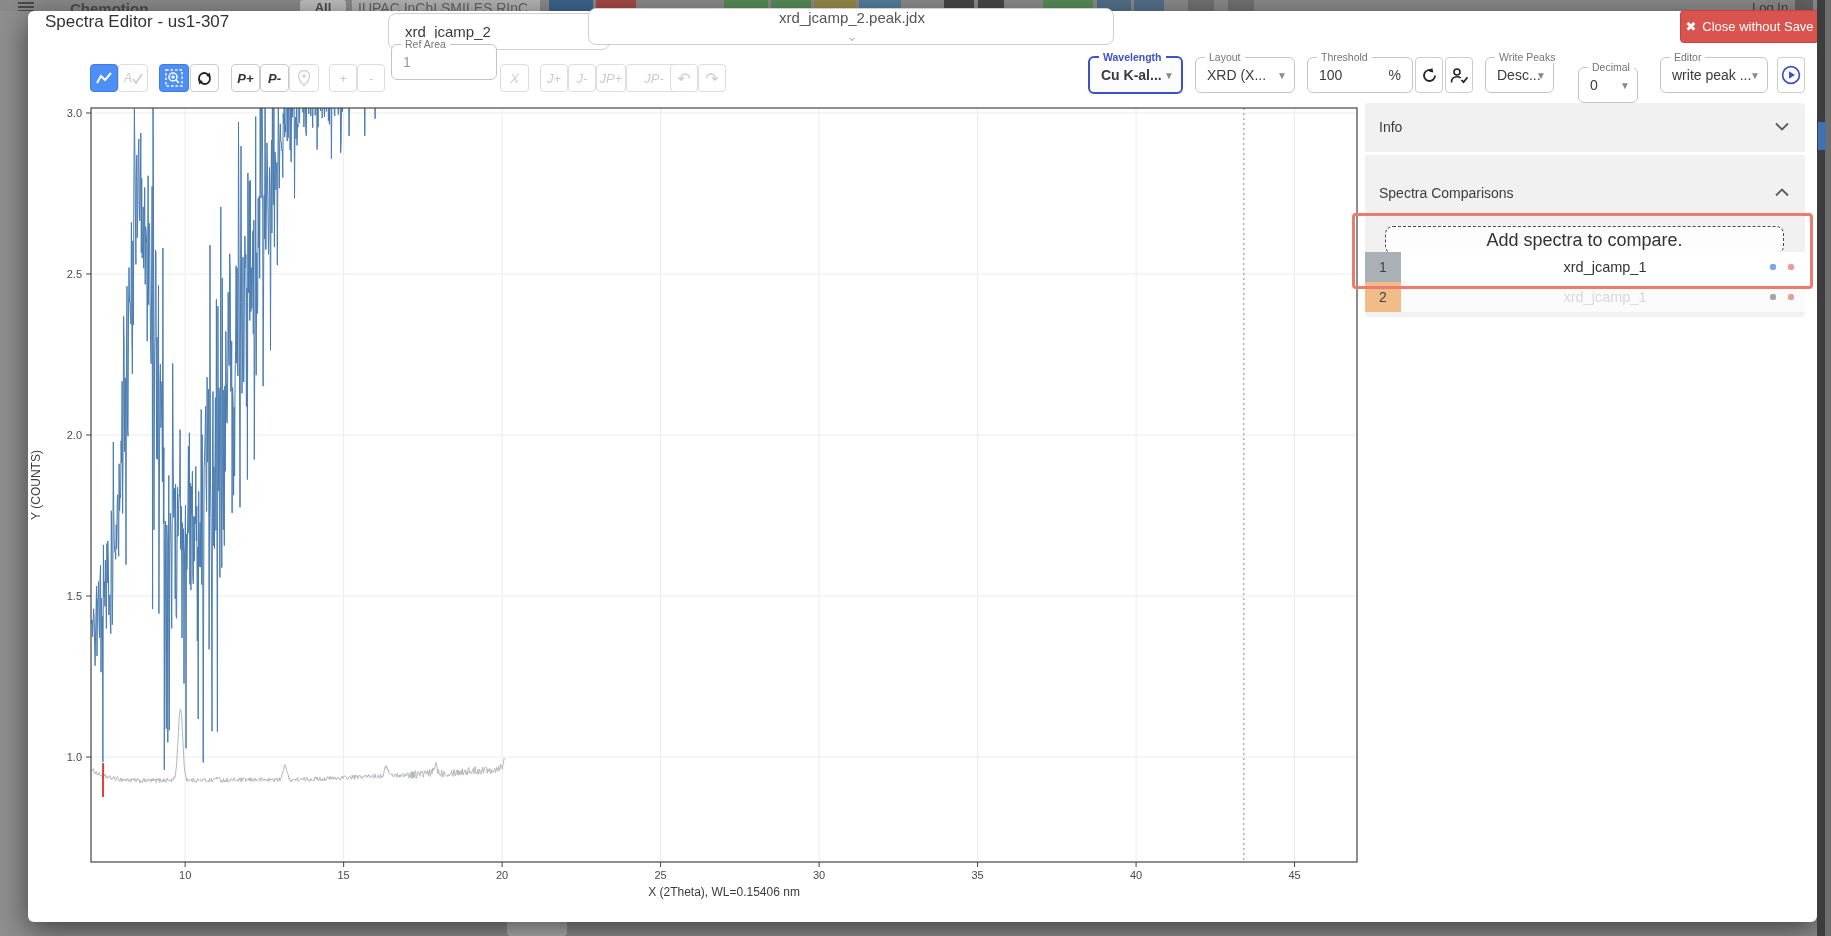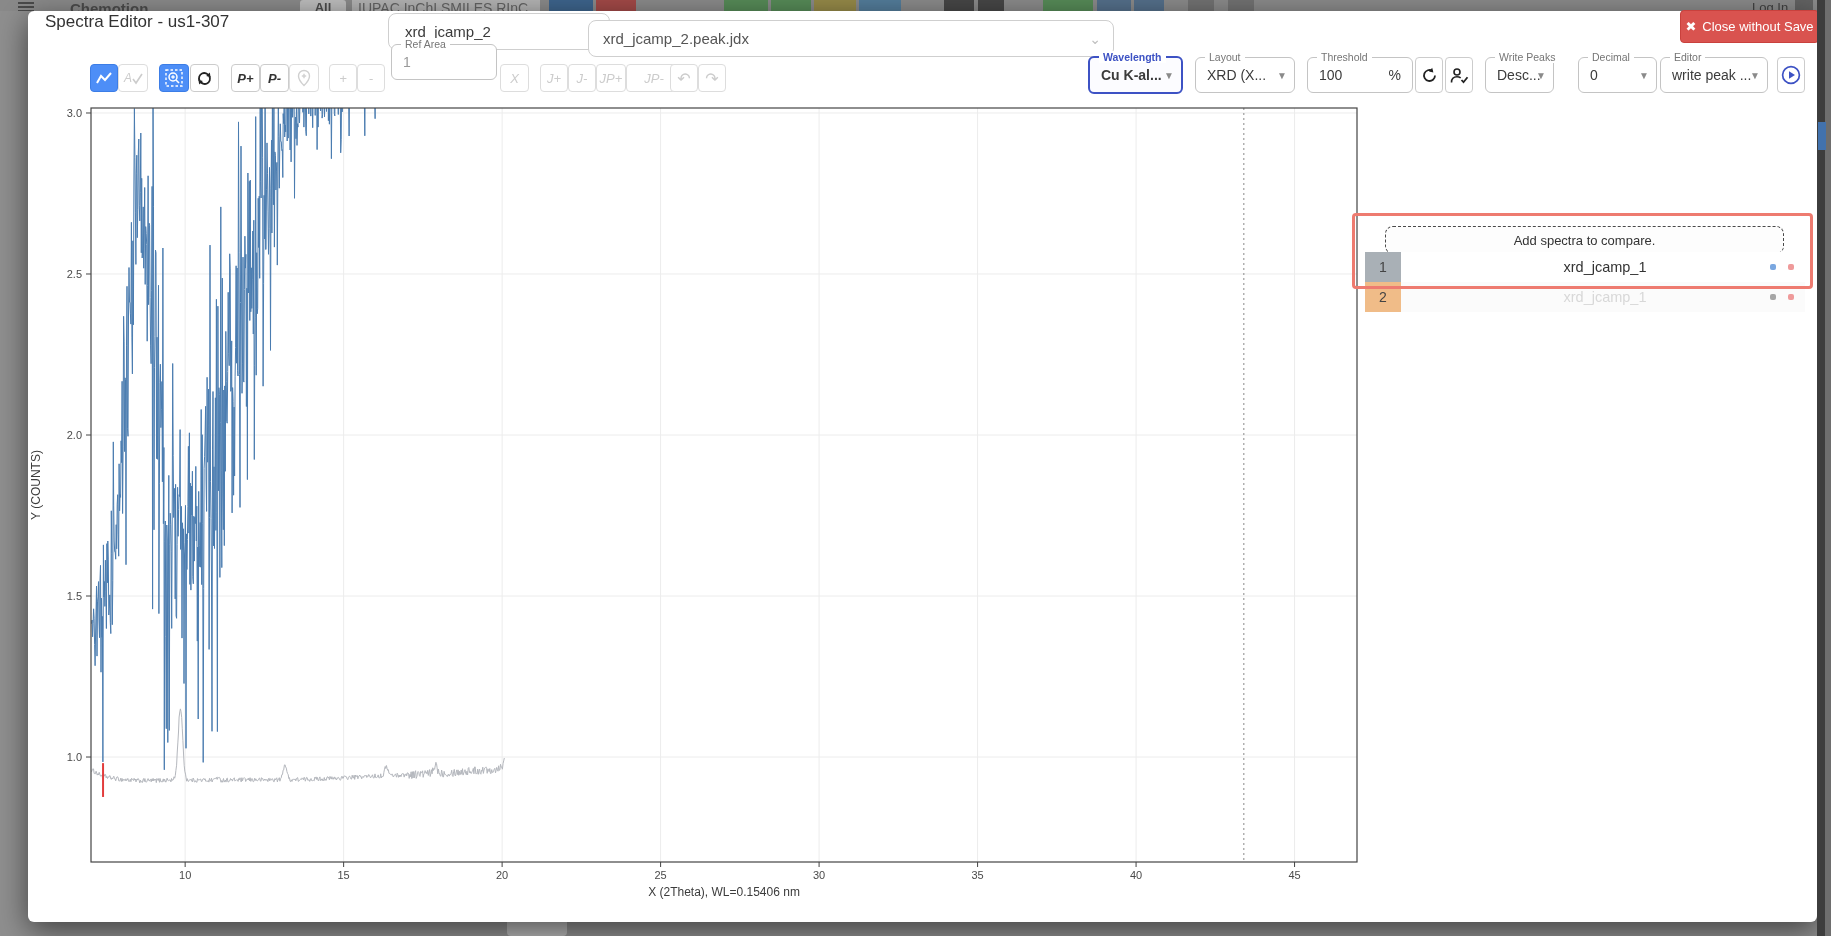--- a/index.html
+++ b/index.html
@@ -15,21 +15,21 @@
          border-radius:6px;box-shadow:0 8px 30px rgba(0,0,0,.55);}
   #backdrop-bottom-el{left:507px;top:922px;width:60px;height:14px;background:#b5b5b5;border-radius:0 0 4px 4px;}
   #scroll-strip{left:1817px;top:0;width:14px;height:936px;
        background:linear-gradient(to right,#3d3d3d 0 58%,#6e6e6e 58% 100%);}
   #scroll-thumb{left:1818px;top:122px;width:8px;height:28px;background:#4272ad;}
   
   #title{left:45px;top:12px;font-size:17px;font-weight:500;color:#333;}
   .combo{background:#fff;border:1px solid #cfcfcf;border-radius:8px;display:flex;
          align-items:center;font-size:15px;color:#3b3b3b;}
   #file-select{left:388px;top:13px;width:194px;height:35px;padding:0 10px 0 16px;justify-content:space-between;}
-  #peak-input{left:588px;top:20px;width:498px;height:35px;padding:0 12px 0 14px;justify-content:space-between;color:#555;}
+  #peak-input{left:588px;top:8px;width:498px;height:35px;padding:0 12px 0 14px;justify-content:space-between;color:#555;flex-direction:column;}
   .caret{color:#8a8a8a;font-size:11px;}
   .chev-lt{color:#c0c0c0;font-size:14px;}
   #close-btn{left:1680px;top:10px;width:137px;height:31px;background:#d9534f;border:1px solid #c9413d;
       border-radius:4px;color:#fff;font-size:13px;display:flex;align-items:center;justify-content:center;gap:6px;cursor:pointer;}
   
   .tbtn{top:64px;height:28px;background:#fff;border:1px solid #ccc;border-radius:4px;
         display:flex;align-items:center;justify-content:center;font-size:13px;color:#333;box-sizing:border-box;}
   .tbtn.bold{font-weight:bold;font-style:italic;}
   .tbtn.dis{color:#ccc;border-color:#ddd;font-style:italic;}
   .tbtn.active{background:#4d8ef7;border-color:#3c7de6;color:#fff;}
@@ -40,21 +40,21 @@
   .fieldset .fcaret{position:absolute;right:7px;top:50%;transform:translateY(-50%);color:#8a8a8a;font-size:10px;}
   .fieldset.focused{border:2px solid #3d52c4;background:#fcfcff;font-weight:bold;}
   .fieldset.focused .flabel{color:#3d52c4;}
   
   #panel{left:1365px;top:103px;width:440px;height:214px;background:#f1f1f1;border-radius:4px;}
   .panel-header{position:absolute;left:0;width:440px;height:50px;cursor:pointer;}
   .panel-header .ph-label{position:absolute;left:14px;top:16px;font-size:14px;color:#3c3c3c;}
   .panel-header svg{position:absolute;right:16px;top:19px;}
   #panel-divider{left:1365px;top:152px;width:440px;height:3px;background:#ffffff;}
   #add-btn{left:1385px;top:226px;width:397px;height:26px;border:1.6px dashed #4a4a4a;border-radius:8px;
-      background:#fdfdfd;display:flex;align-items:center;justify-content:center;font-size:13px;color:#333;cursor:pointer;}
+      background:#fdfdfd;display:flex;align-items:center;justify-content:center;font-size:18px;color:#333;cursor:pointer;}
   .cmp-row{left:1365px;width:440px;height:30px;display:flex;align-items:center;}
   .cmp-badge{width:36px;height:30px;display:flex;align-items:center;justify-content:center;font-size:14px;color:#444;flex:0 0 36px;}
   .cmp-name{flex:1;text-align:center;font-size:14.5px;padding-left:40px;}
   .cmp-icons{display:flex;gap:10px;padding-right:10px;}
   #red-outline{left:1352px;top:213px;width:455px;height:70px;border:3px solid #ee7b70;border-radius:4px;pointer-events:none;}
   
   #chart{left:30px;top:95px;width:1345px;height:820px;}
   svg text{font-family:"Liberation Sans",sans-serif;}
 </style>
 </head>
@@ -190,21 +190,21 @@
       <circle cx="7" cy="5" r="3" fill="none" stroke="#222" stroke-width="1.6"></circle>
       <path d="M1.5 15.5 C1.5 11.5 4 9.8 7 9.8 c1.4 0 2.7 0.4 3.7 1.1" fill="none" stroke="#222" stroke-width="1.6"></path>
       <polyline points="11.5,13 13.5,15.2 17.5,10.2" fill="none" stroke="#222" stroke-width="1.8"></polyline>
     </svg>
   </div>
   <div class="abs fieldset" style="left:1485px;top:57px;width:69px;height:36px">
     <span class="flabel">Write Peaks</span>
     <span class="fval">Desc...</span>
     <span class="fcaret">▼</span>
   </div>
-  <div class="abs fieldset" style="left:1578px;top:57px;width:79px;height:36px">
+  <div class="abs fieldset" style="left:1578px;top:67px;width:60px;height:36px">
     <span class="flabel">Decimal</span>
     <span class="fval">0</span>
     <span class="fcaret">▼</span>
   </div>
   <div class="abs fieldset" style="left:1660px;top:57px;width:108px;height:36px">
     <span class="flabel">Editor</span>
     <span class="fval">write peak ...</span>
     <span class="fcaret">▼</span>
   </div>
   <div class="abs tbtn" style="left:1777px;top:57px;width:28px;height:36px">
@@ -265,20 +265,34 @@
         <text x="82" y="439.00704676489426" font-size="11" fill="#4a4a4a" text-anchor="end">2.0</text>
         <line x1="86" x2="91" y1="273.9991458466794" y2="273.9991458466794" stroke="#444" stroke-width="1"></line>
         <text x="82" y="277.9991458466794" font-size="11" fill="#4a4a4a" text-anchor="end">2.5</text>
         <line x1="86" x2="91" y1="112.99124492846454" y2="112.99124492846454" stroke="#444" stroke-width="1"></line>
         <text x="82" y="116.99124492846454" font-size="11" fill="#4a4a4a" text-anchor="end">3.0</text>
         <text x="724" y="896" font-size="12" fill="#3c3c3c" text-anchor="middle">X (2Theta), WL=0.15406 nm</text>
         <text x="40" y="485" font-size="12" fill="#3c3c3c" text-anchor="middle" transform="rotate(-90 40 485)">Y (COUNTS)</text>
       </svg>
   </div>
 
+  <div id="panel" class="abs">
+    <div class="panel-header" style="top:0">
+      <span class="ph-label">Info</span>
+      <svg width="14" height="9" viewBox="0 0 14 9">
+          <polyline points="1,1.5 7,7.5 13,1.5" fill="none" stroke="#5a5a5a" stroke-width="1.8"></polyline>
+        </svg>
+    </div>
+    <div class="panel-header" style="top:52px">
+      <span class="ph-label" style="top:30px">Spectra Comparisons</span>
+      <svg width="14" height="9" viewBox="0 0 14 9" style="top:33px">
+          <polyline points="1,7.5 7,1.5 13,7.5" fill="none" stroke="#5a5a5a" stroke-width="1.8"></polyline>
+        </svg>
+    </div>
+  </div>
   <div id="panel-divider" class="abs"></div>
 
   <div id="add-btn" class="abs">Add spectra to compare.</div>
 
   <div class="abs cmp-row" style="top: 252px; background: rgb(255, 255, 255);">
     <div class="cmp-badge" id="badge-0" style="background: rgb(169, 176, 182);">1</div>
     <div class="cmp-name" id="name-0" style="color: rgb(51, 51, 51);">xrd_jcamp_1</div>
     <div class="cmp-icons">
       <svg width="8" height="8">
           <rect id="ic0a" x="1" y="1" width="6" height="6" rx="2" fill="#7aa7e0"></rect>

